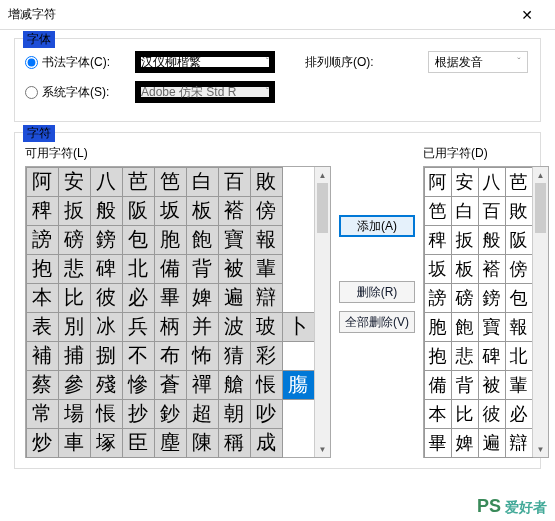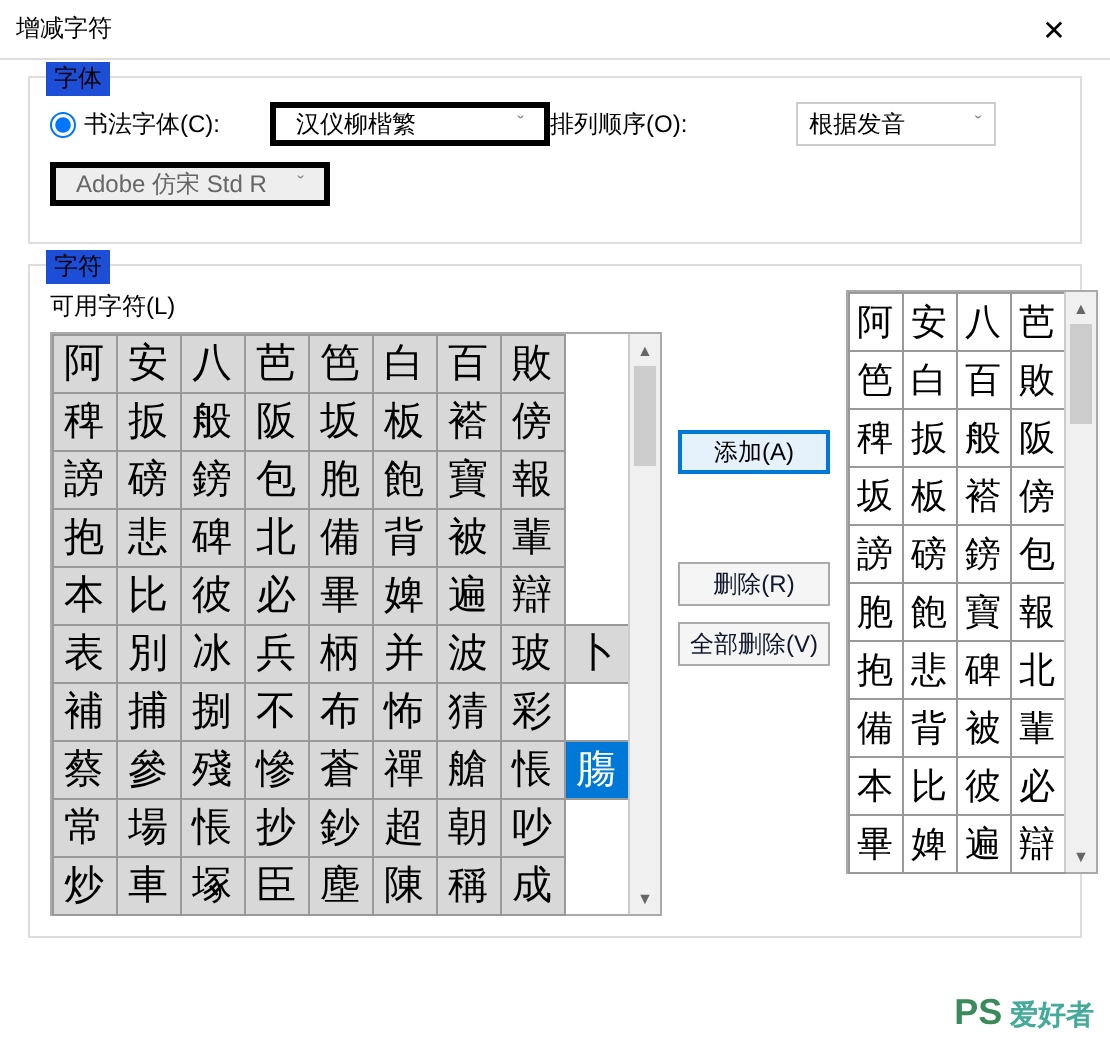--- a/index.html
+++ b/index.html
@@ -7,24 +7,24 @@
 .titlebar { height: 30px; border-bottom: 1px solid #ddd; display: flex; align-items: center; padding: 0 8px; justify-content: space-between; }
 .titlebar span { font-size: 12px; }
 .close { width: 40px; height: 30px; display: flex; align-items: center; justify-content: center; cursor: pointer; font-size: 14px; }
 .content { padding: 8px 14px; }
 .group { border: 1px solid #ddd; padding: 12px 10px 10px; margin-bottom: 10px; position: relative; }
 .group-title { position: absolute; top: -8px; left: 8px; background: #1d4ed8; padding: 0 4px; font-size: 12px; }
 .font-row { display: flex; align-items: center; margin-bottom: 8px; }
 .radio-wrap { display: flex; align-items: center; width: 110px; }
 .radio-wrap input { margin-right: 4px; }
 .radio-label { font-size: 12px; text-align: center; }
-.select { width: 140px; height: 22px; border: 3px solid #000000; background: #eee; display: flex; align-items: center; justify-content: space-between; padding: 0 10px; font-size: 12px; color: #666; }
+.select { width: 140px; height: 22px; border: 6px solid #000000; background: #eee; display: flex; align-items: center; justify-content: space-between; padding: 0 0; font-size: 12px; color: #666; }
 .select.enabled { background: #fff; color: #000; }
 .chev { font-size: 10px; color: #888; }
-.sort-label { margin-right: 6px; font-size: 12px; }
+.sort-label { margin-left: 30px; margin-right: 6px; font-size: 12px; }
 .sort-select { width: 100px; height: 22px; border: 1px solid #ccc; background: #fff; display: flex; align-items: center; justify-content: space-between; padding: 0 6px; font-size: 12px; margin-left: 48px; }
 .char-section { display: flex; gap: 8px; }
 .avail-col { width: 318px; }
 .col-label { font-size: 12px; margin-bottom: 4px; }
 .grid-wrap { border: 1px solid #aaa; display: flex; }
 .grid { flex: 1; }
 .grid-row { display: flex; }
 .cell { width: 33px; height: 30px; border: 1px solid #999; display: flex; align-items: center; justify-content: center; font-family: KaiTi, STKaiti, serif; font-size: 20px; background: #d8d8d8; margin: -0.5px; }
 .cell.sel { background: #0078d7; color: #fff; }
 .used-col .cell { background: #fff; }
@@ -63,20 +63,24 @@
         <span>汉仪柳楷繁</span>
         <span class="chev">ˇ</span>
       </div>
       <span class="sort-label">排列顺序(O):</span>
       <div class="sort-select">
         <span>根据发音</span>
         <span class="chev">ˇ</span>
       </div>
     </div>
     <div class="font-row">
+      <label class="radio-wrap">
+        <input type="radio" name="ft" style="">
+        <span class="radio-label">系统字体(S):</span>
+      </label>
       <div class="select">
         <span>Adobe 仿宋 Std R</span>
         <span class="chev">ˇ</span>
       </div>
     </div>
   </div>
 
   <div class="group">
     <div class="group-title">字符</div>
     <div class="char-section">
@@ -200,20 +204,21 @@
 
       <div class="mid-col">
         <div class="btn primary">添加(A)</div>
         <div>
           <div class="btn disabled" style="margin-bottom:8px">删除(R)</div>
           <div class="btn disabled">全部删除(V)</div>
         </div>
       </div>
 
       <div class="used-col">
+        <div class="col-label">已用字符(D)</div>
         <div class="grid-wrap">
           <div class="grid" id="used-grid">
               <div class="grid-row">
                 <div class="cell">阿</div>
                 <div class="cell">安</div>
                 <div class="cell">八</div>
                 <div class="cell">芭</div>
               </div>
               <div class="grid-row">
                 <div class="cell">笆</div>

